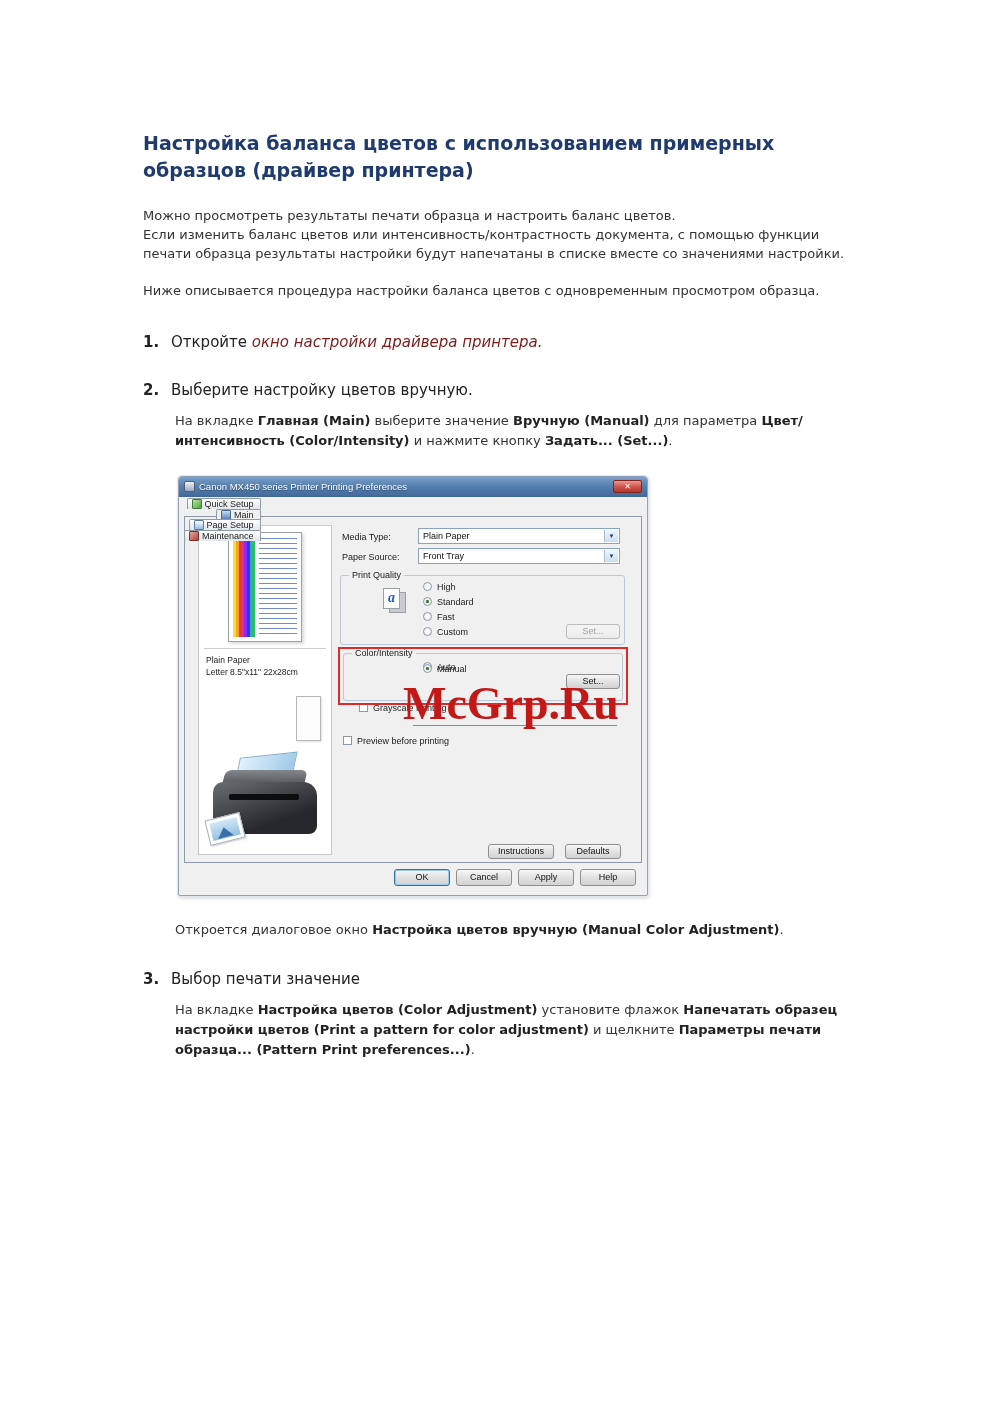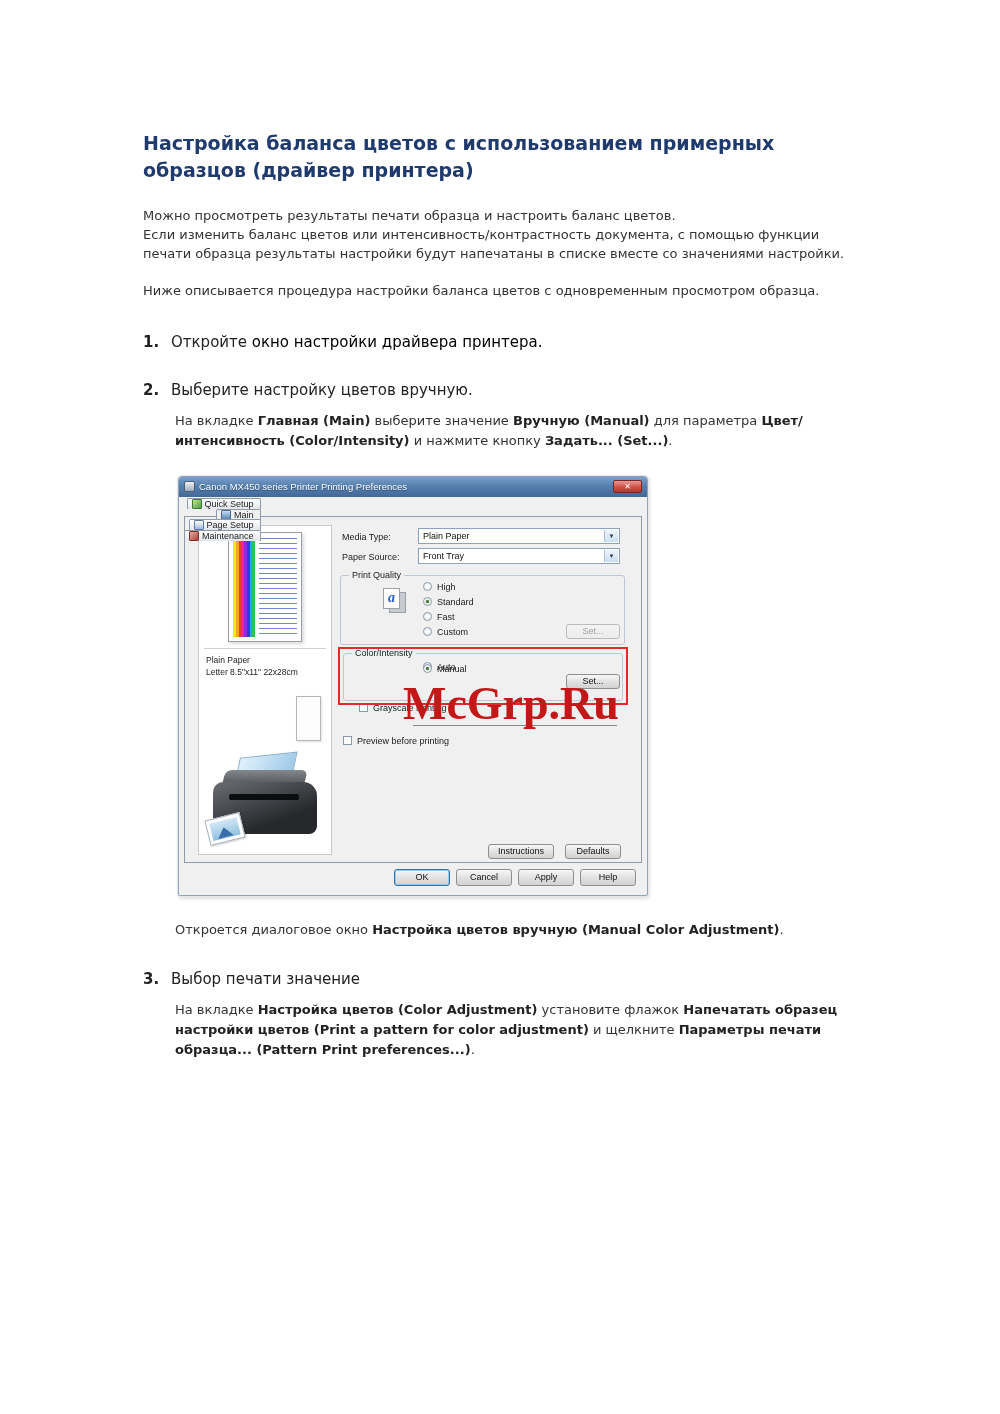--- a/index.html
+++ b/index.html
@@ -11,21 +11,21 @@
 
   .doc-title { font-size:19px; font-weight:bold; color:#1f3a6e; line-height:1.4;
                max-width:690px; margin-bottom:24px; }
   .body-text { font-size:13px; line-height:1.45; color:#333; max-width:720px; }
   .para1 { margin-bottom:18px; }
   .para2 { margin-bottom:16px; }
 
   .step { display:flex; margin-top:27px; font-size:15px; color:#222; }
   .step-num { font-weight:bold; width:28px; flex:none; }
   .step-body { margin:12px 0 0 32px; font-size:13px; line-height:1.55; max-width:690px; color:#333; }
-  .link { color:#000000; text-decoration:none; cursor:pointer; }
+  .link { color:#7f1d1d; text-decoration:none; cursor:pointer;font-style:italic; }
 
   
   .shot { position:relative; width:470px; height:420px; margin:25px 0 0 35px;
           font-family:"Liberation Sans",sans-serif; }
   .dlg { position:absolute; inset:0; background:#f0f0f0;
          border:1px solid #8fa3ba; border-radius:4px 4px 2px 2px;
          box-shadow:0 0 0 1px #e3e7ee, 1px 2px 4px rgba(0,0,0,.18); }
 
   .titlebar { position:absolute; top:0; left:0; right:0; height:20px;
               background:linear-gradient(#7b9fcb,#5580ae 45%,#42689a);

